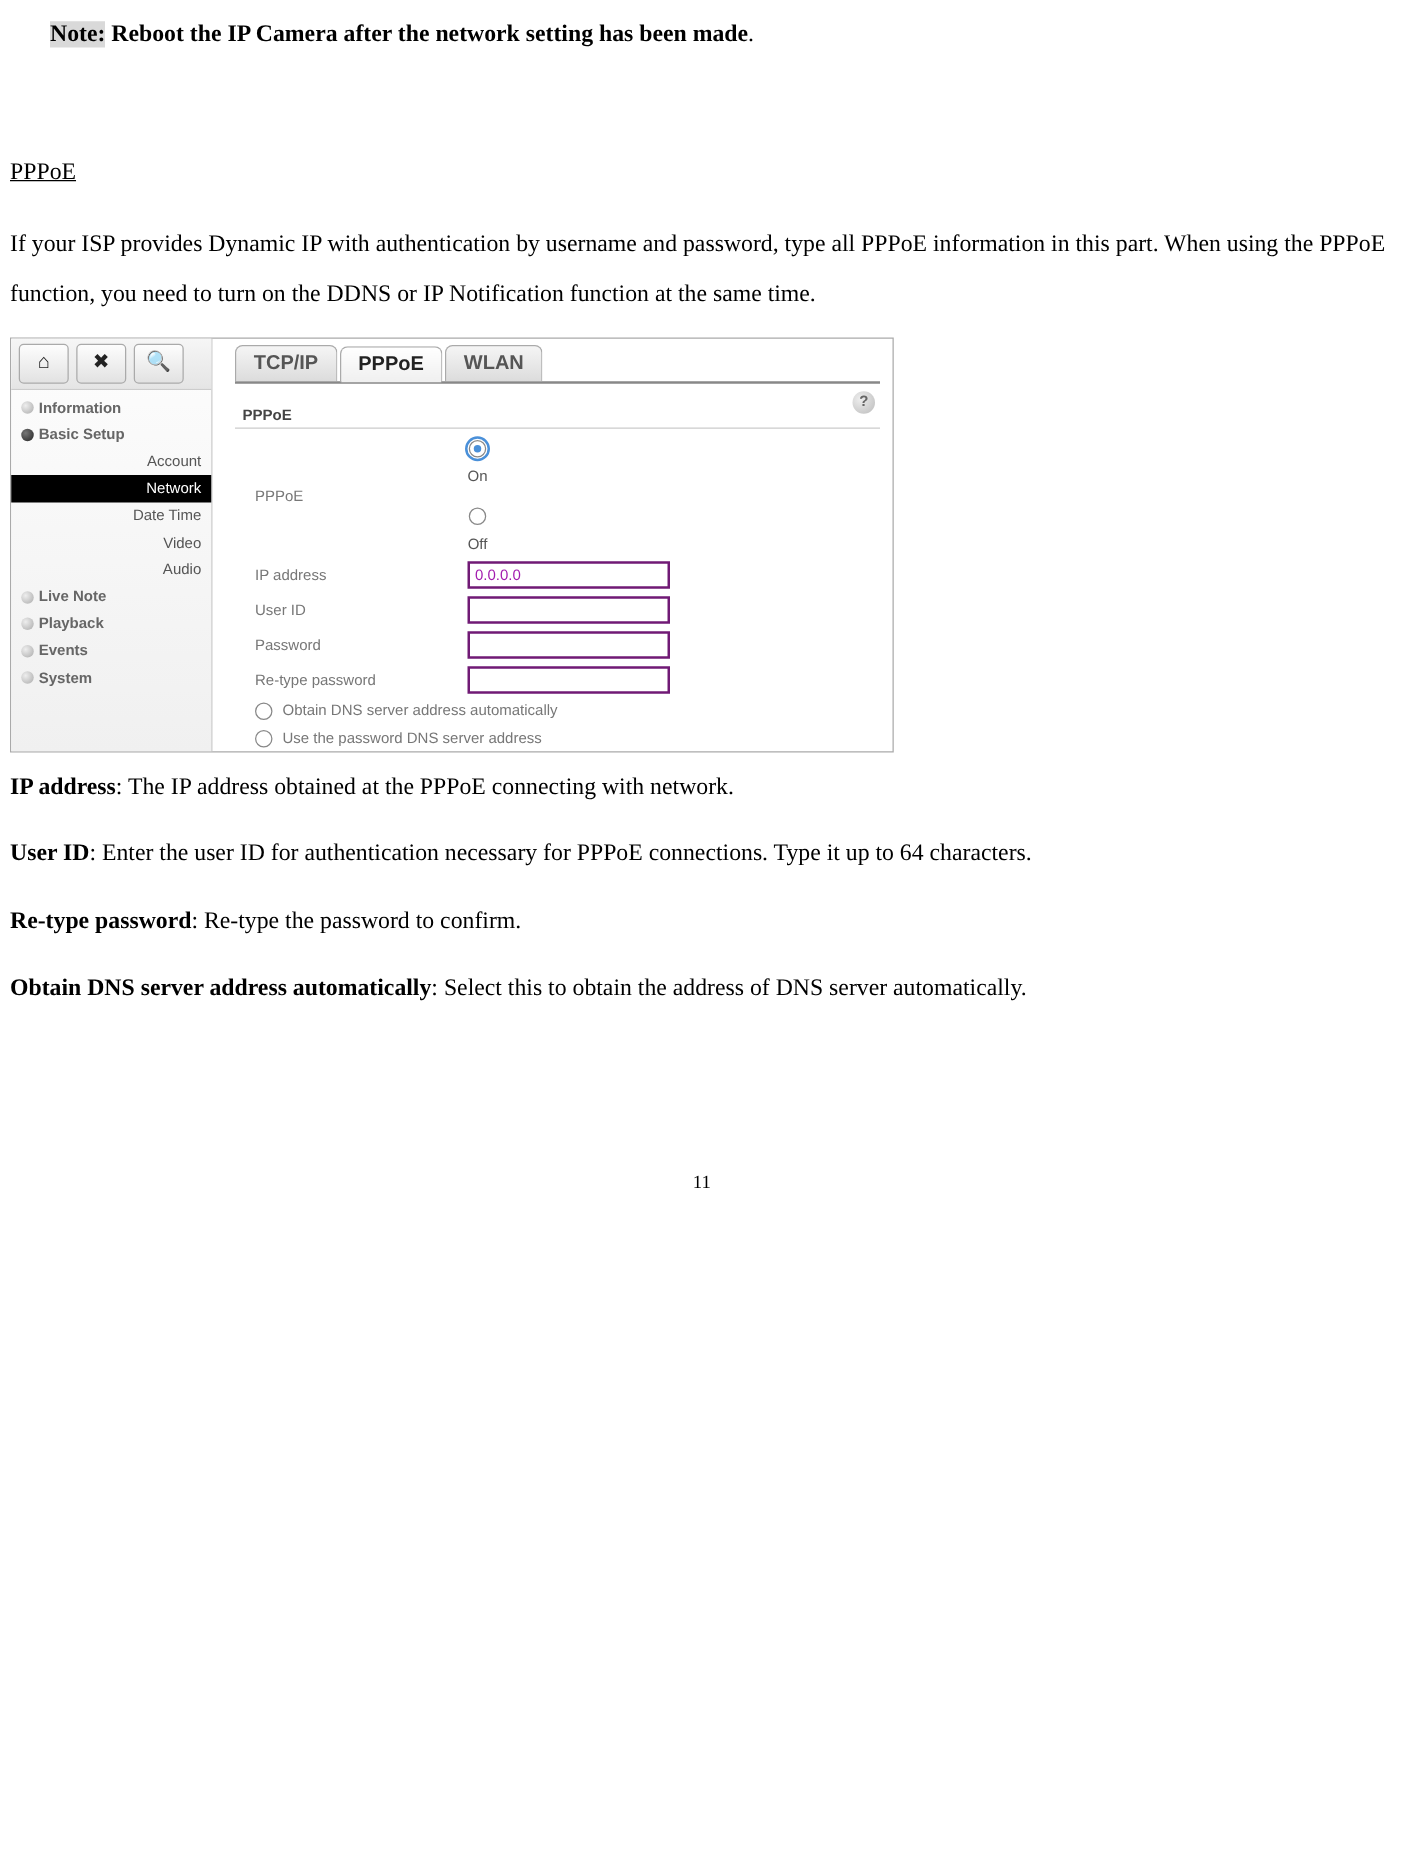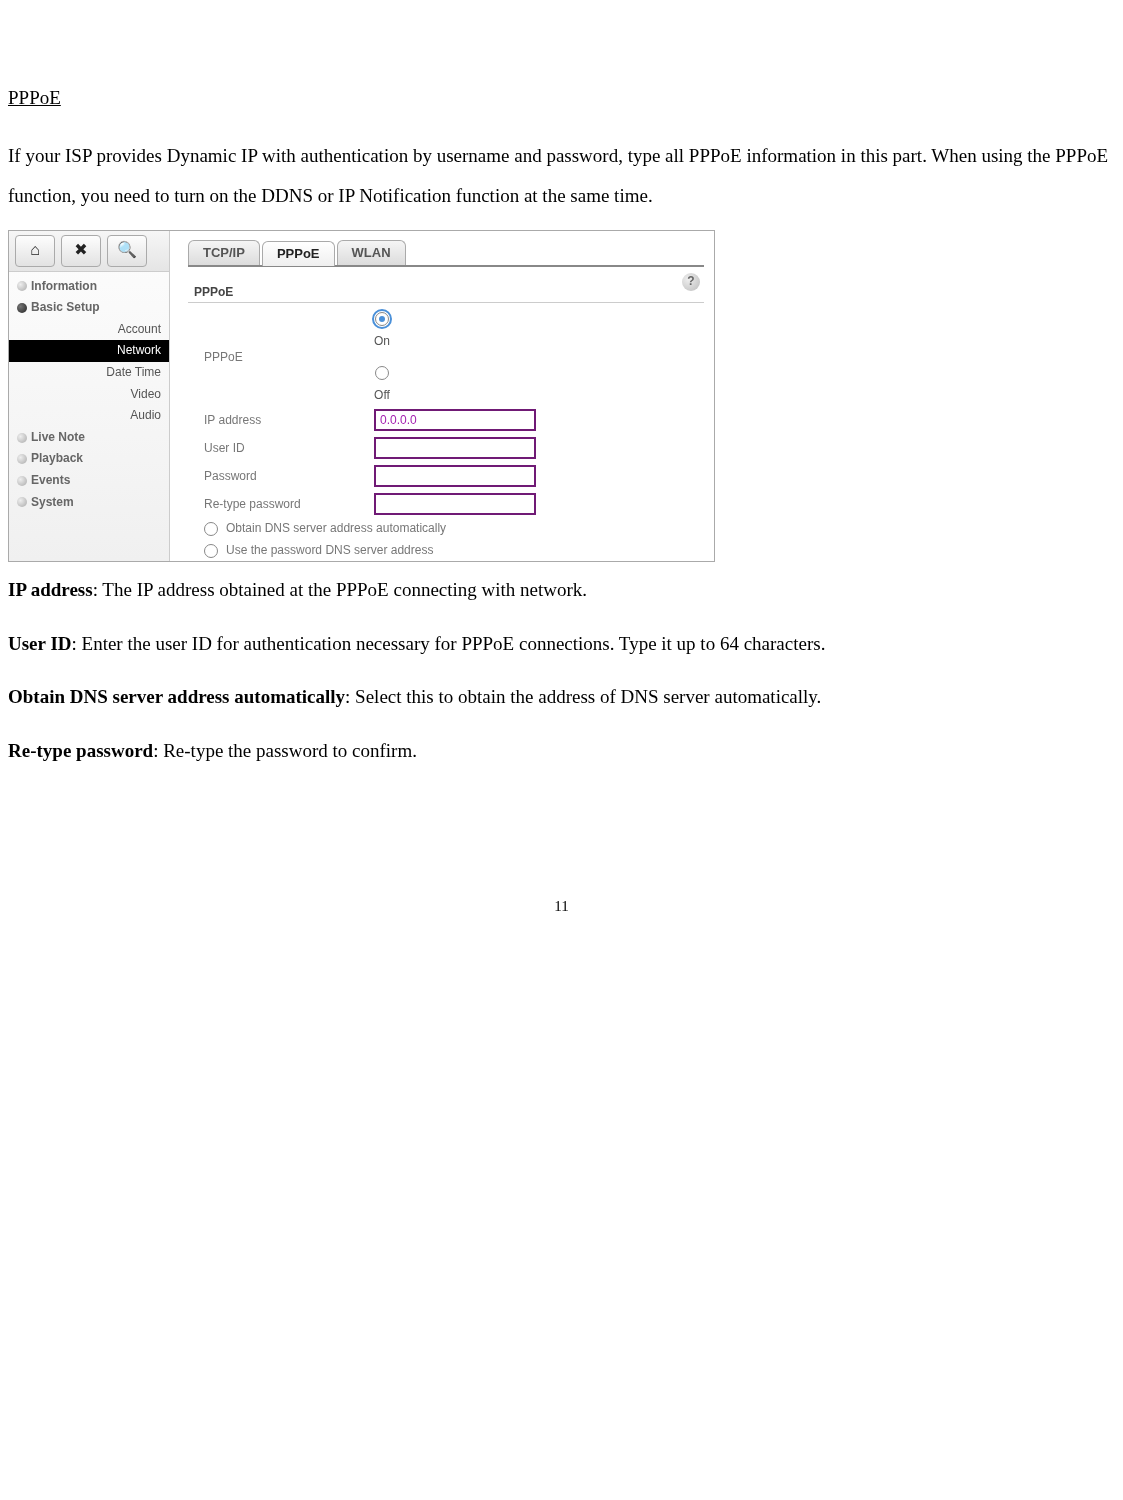--- a/index.html
+++ b/index.html
@@ -115,21 +115,21 @@
   }
   .tab {
     padding: 4px 14px 3px 14px;
     border: 1px solid #aaa;
     border-bottom: none;
     border-radius: 6px 6px 0 0;
     background: linear-gradient(#f5f5f5,#dcdcdc);
     font-weight: bold;
     color: #555;
     margin-right: 2px;
-    font-size: 13px;
+    font-size: 16px;
   }
   .tab.active {
     background: linear-gradient(#fff,#efefef);
     color: #222;
     position: relative;
     top: 1px;
   }
   .help-icon {
     position: absolute;
     right: 14px;
@@ -224,20 +224,23 @@
   .footer {
     text-align: center;
     font-size: 15px;
     margin-top: 120px;
   }
 </style>
 </head>
 <body>
 
 <div class="notes">
+  <div>
+    <span class="note-label">Note:</span><span> Reboot the IP Camera after the network setting has been made</span><span style="font-weight:normal">.</span>
+  </div>
 </div>
 
 <div class="section-title">PPPoE</div>
 
 <div class="para">If your ISP provides Dynamic IP with authentication by username and password, type all PPPoE information in this part. When using the PPPoE function, you need to turn on the DDNS or IP Notification function at the same time.</div>
 
 <div class="app">
 
   <div class="sidebar">
     <div class="icon-bar">
@@ -351,17 +354,17 @@
         <span>Use the password DNS server address</span>
       </div>
     </div>
 
   </div>
 </div>
 
 <div class="desc">
   <div class="item"><b>IP address</b><span>: The IP address obtained at the PPPoE connecting with network.</span></div>
   <div class="item"><b>User ID</b><span>: Enter the user ID for authentication necessary for PPPoE connections. Type it up to 64 characters.</span></div>
+  <div class="item"><b>Re-type password</b><span>: Re-type the password to confirm.</span></div>
   <div class="item"><b>Obtain DNS server address automatically</b><span>: Select this to obtain the address of DNS server automatically.</span></div>
-  <div class="item"><b>Re-type password</b><span>: Re-type the password to confirm.</span></div>
 </div>
 
 <div class="footer">11</div>
 
 </body></html>

